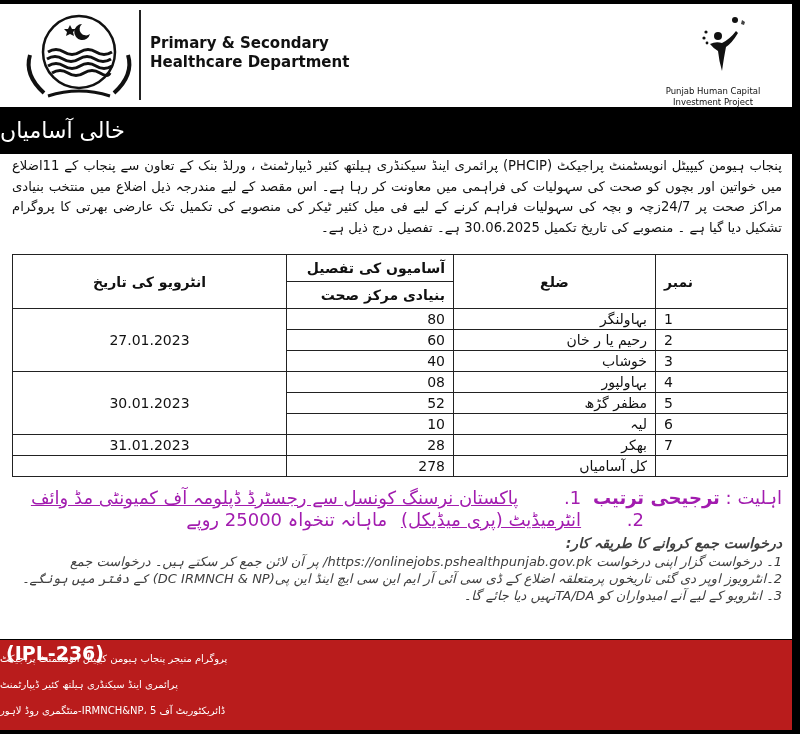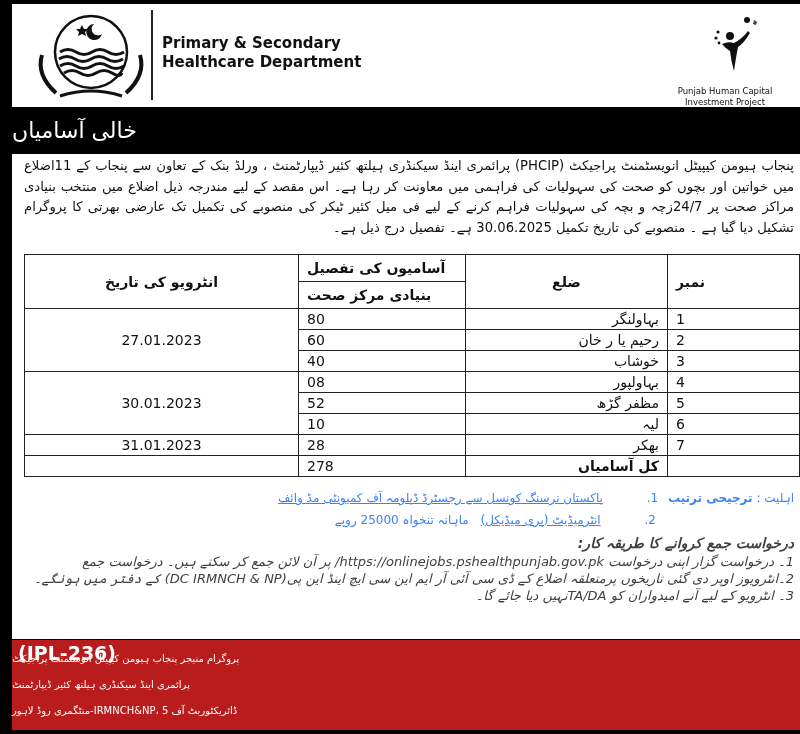--- a/index.html
+++ b/index.html
@@ -1,34 +1,34 @@
 <!DOCTYPE html>
 <html><head>
 <meta charset="utf-8">
 <style>
   html, body { margin:0; padding:0; }
   body { width:800px; height:734px; background:#000; font-family:"DejaVu Sans", sans-serif; position:relative; overflow:hidden; }
-  .page { position:absolute; left:12px; top:4px; width:760px; height:726px; background:#000; }
+  .page { position:absolute; left:0; top:4px; width:760px; height:726px; background:#000; }
   .header { position:absolute; left:0; top:0; width:792px; height:103px; background:#fff; }
   .logo-left { position:absolute; left:18px; top:6px; width:122px; height:94px; }
   .vline { position:absolute; left:139px; top:6px; width:2px; height:90px; background:#222; }
   .dept { position:absolute; left:150px; top:30px; font-family:"DejaVu Sans", sans-serif; font-weight:bold; font-size:15px; line-height:19px; color:#111; }
   .logo-right { position:absolute; left:680px; top:10px; width:90px; height:60px; }
   .phcip-name { position:absolute; left:648px; top:74px; width:130px; text-align:center; font-size:8.5px; line-height:11px; color:#111;margin-top:8px; }
   .banner { position:absolute; left:0; top:108px; width:792px; height:38px; background:#000; color:#fff; text-align:left; font-size:22px; line-height:38px; letter-spacing:6px; direction:rtl; }
   .body { position:absolute; left:0; top:150px; width:792px; height:485px; background:#fff; }
   .intro { position:absolute; right:10px; top:2px; width:770px; direction:rtl; text-align:justify; font-size:13.2px; line-height:20.5px; color:#111; }
   table.vac { position:absolute; left:12px; top:100px; width:776px; border-collapse:collapse; direction:rtl; font-size:14px; color:#111; }
   table.vac td, table.vac th { border:1px solid #222; height:20px; padding:0 8px; }
   table.vac th { font-weight:bold; height:26px; }
   .c-num { width:115px; text-align:left; }
   .c-dist { width:185px; }
-  .c-cnt { width:150px; text-align:left; }
+  .c-cnt { width:150px; text-align:right; }
   .c-date { text-align:center; }
-  .elig { position:absolute; right:10px; top:333px; width:770px; direction:rtl; font-size:12px; line-height:22px; color:#3b82f6; }
+  .elig { position:absolute; right:10px; top:333px; width:770px; direction:rtl; font-size:18px; line-height:22px; color:#a21caf; }
   .elig u { text-decoration:underline; }
   .apply { position:absolute; right:10px; top:379px; width:770px; direction:rtl; font-size:13px; line-height:17px; color:#404040;font-style:italic; }
   .apply .title { font-weight:bold; font-size:14px; line-height:20px; }
   .footer { position:absolute; left:0; top:636px; width:792px; height:90px; background:#b91c1c; color:#fff; }
   .ipl { position:absolute; left:6px; top:2px; font-size:19px; font-weight:bold; color:#fff; }
   .addr { position:absolute; left:0; top:6px; width:792px; text-align:left; direction:rtl; font-size:10px; font-weight:normal; line-height:26px; }
 </style>
 </head>
 <body>
 
@@ -116,21 +116,21 @@
         <td class="c-cnt">10</td>
       </tr>
       <tr>
         <td class="c-num">7</td>
         <td class="c-dist">بھکر</td>
         <td class="c-cnt">28</td>
         <td class="c-date">31.01.2023</td>
       </tr>
       <tr>
         <td class="c-num"></td>
-        <td class="c-dist" style="font-weight:bold">کل آسامیاں</td>
+        <td class="c-dist" style="font-weight:normal">کل آسامیاں</td>
         <td class="c-cnt">278</td>
         <td class="c-date"></td>
       </tr>
     </tbody>
       </table>
 
     <div class="elig">
       <div>
         <span>اہلیت :</span>
         <b>ترجیحی ترتیب</b>

